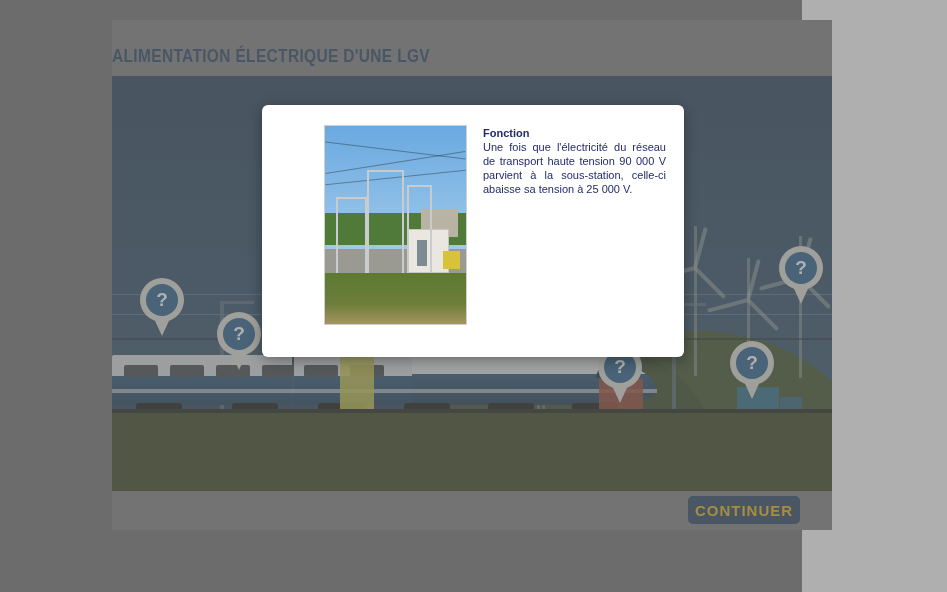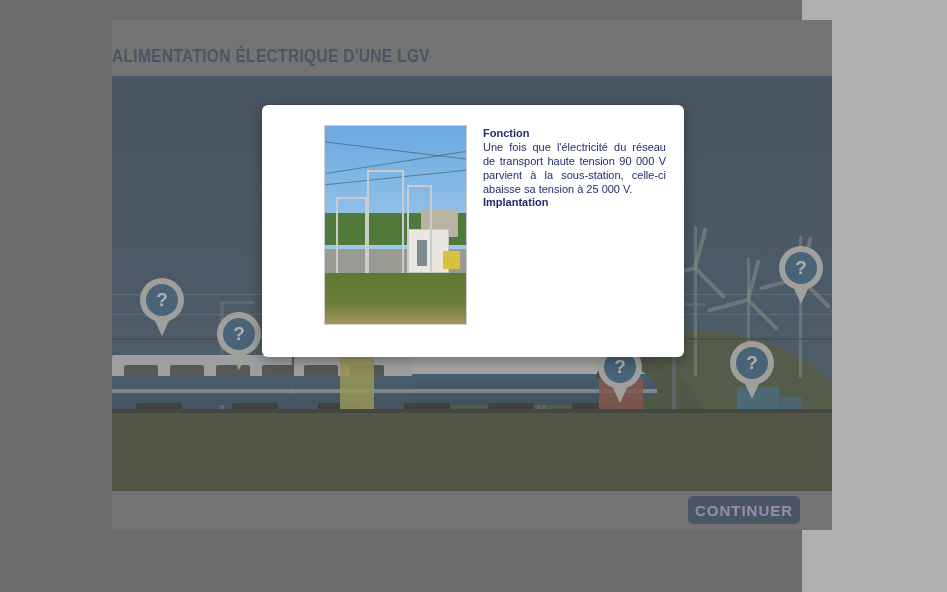--- a/index.html
+++ b/index.html
@@ -280,21 +280,21 @@
   }
 
   
   #continue-btn {
     position: absolute;
     left: 688px; top: 496px;
     width: 112px; height: 28px;
     background: #1f3a57;
     border: none;
     border-radius: 5px;
-    color: #c4b5fd;
+    color: #eab308;
     font-size: 15px;
     font-weight: bold;
     letter-spacing: 1px;
     font-family: "Liberation Sans Narrow", "Liberation Sans", sans-serif;
     cursor: pointer;
   }
 
   
   #overlay {
     position: absolute;
@@ -546,19 +546,18 @@
         <div class="th-pylon" style="left:8%;  width:22%; height:38%;"></div>
         <div class="th-pylon" style="left:30%; width:26%; height:52%;"></div>
         <div class="th-pylon" style="left:58%; width:18%; height:44%;"></div>
         <div class="th-truck"></div>
         <div class="th-grass"></div>
       </div>
 
       <div id="text-col">
         <div class="sec-title">Fonction</div>
         <div class="sec-text">Une fois que l'électricité du réseau de transport haute tension 90 000 V parvient à la sous-station, celle-ci abaisse sa tension à 25 000 V.</div>
-        <div class="sec-title">Implantation</div>
       </div>
 
     </div>
   </div>
 
 </div>
 
 </body></html>

